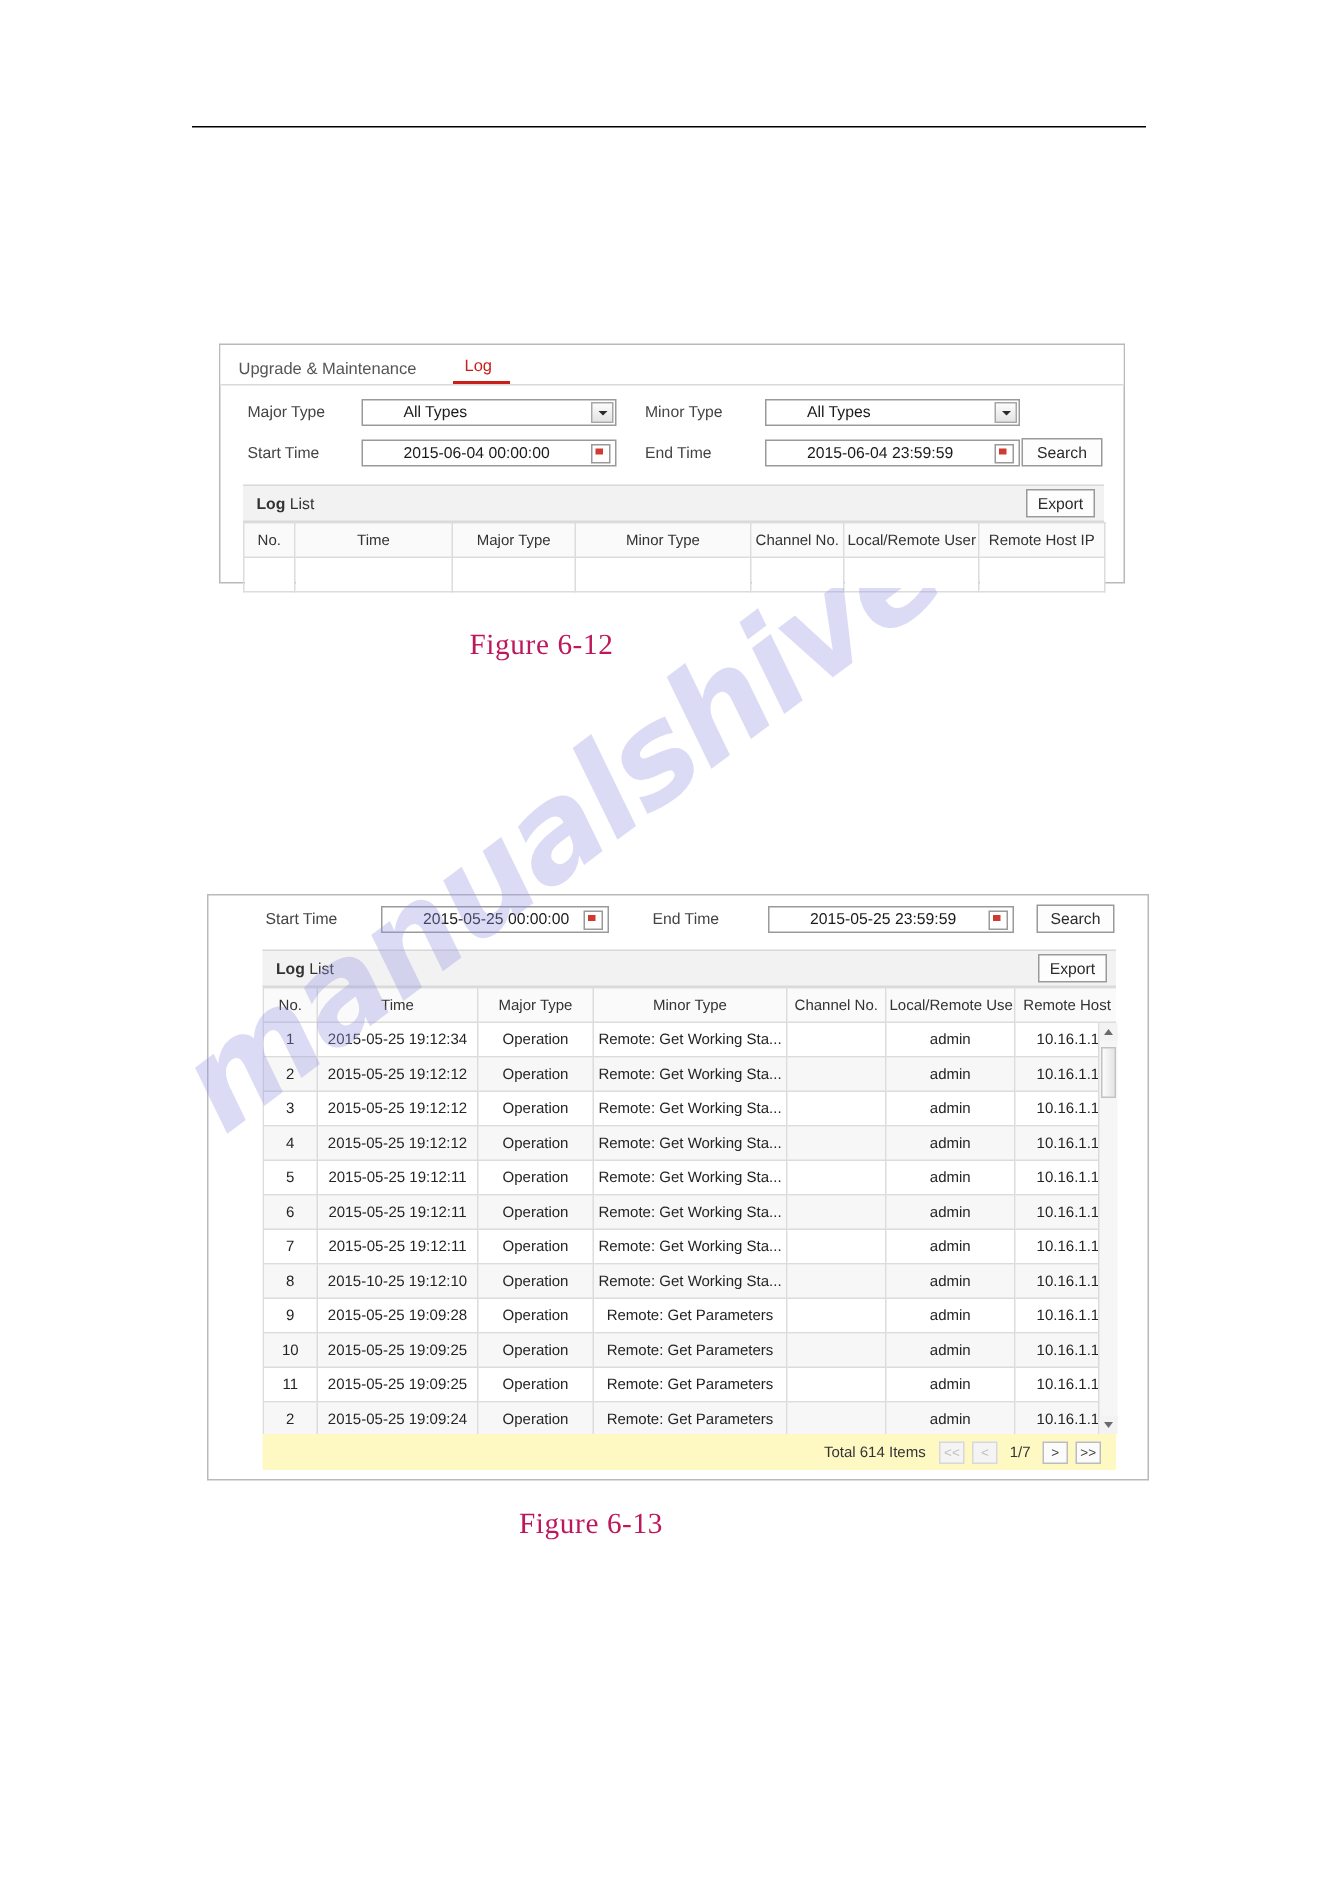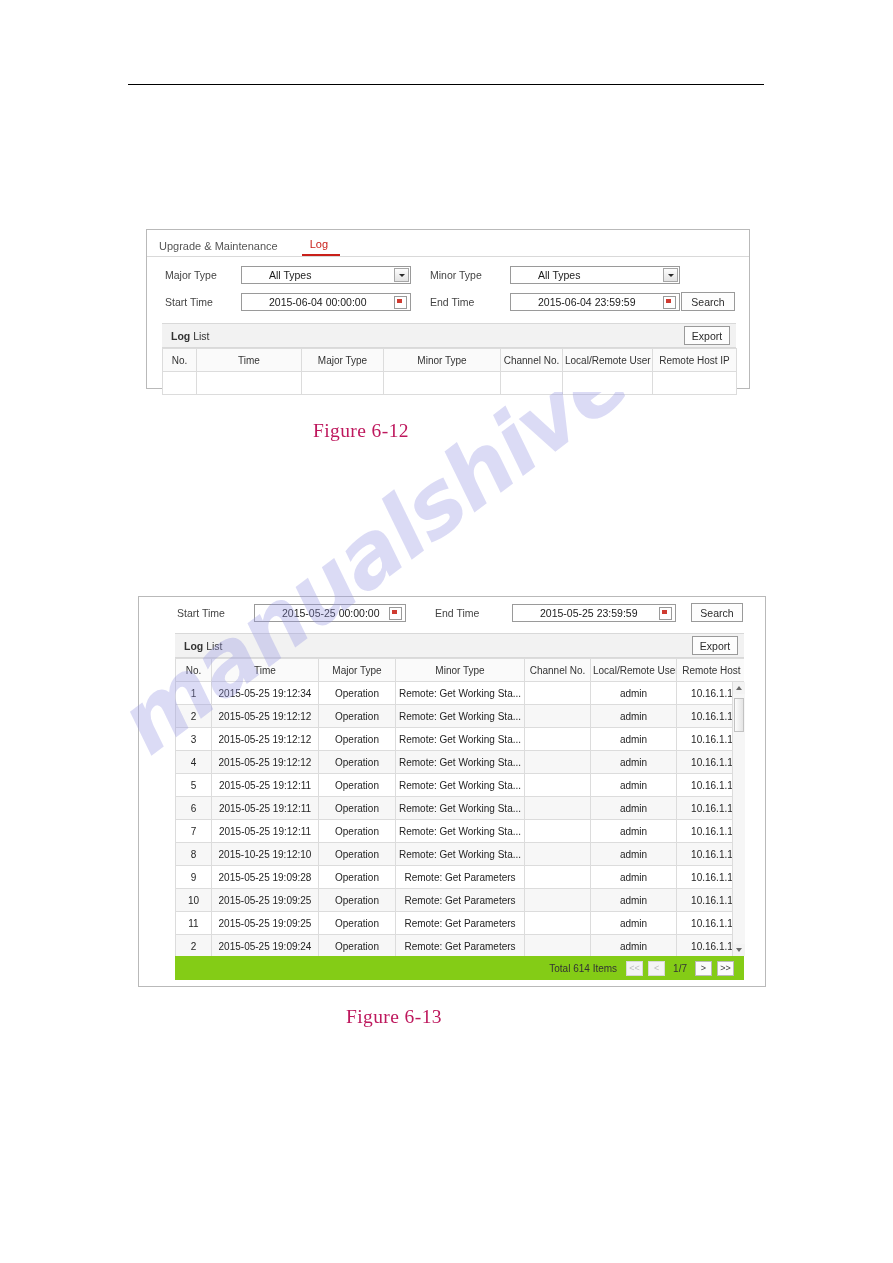--- a/index.html
+++ b/index.html
@@ -265,21 +265,21 @@
     height: 6px;
     border-top: 1px solid #9a9a9a;
     border-bottom: 1px solid #9a9a9a;
     box-sizing: border-box;
   }
 
   .pager {
     display: flex;
     align-items: center;
     justify-content: flex-end;
-    background: #84cc16;
+    background: #fef9c3;
     box-sizing: border-box;
     padding-right: 10px;
     font-size: 10px;
     color: #333;
     gap: 5px;
   }
   .pager .total { margin-right: 4px; }
   .pager .pbtn {
     min-width: 17px;
     height: 15px;

